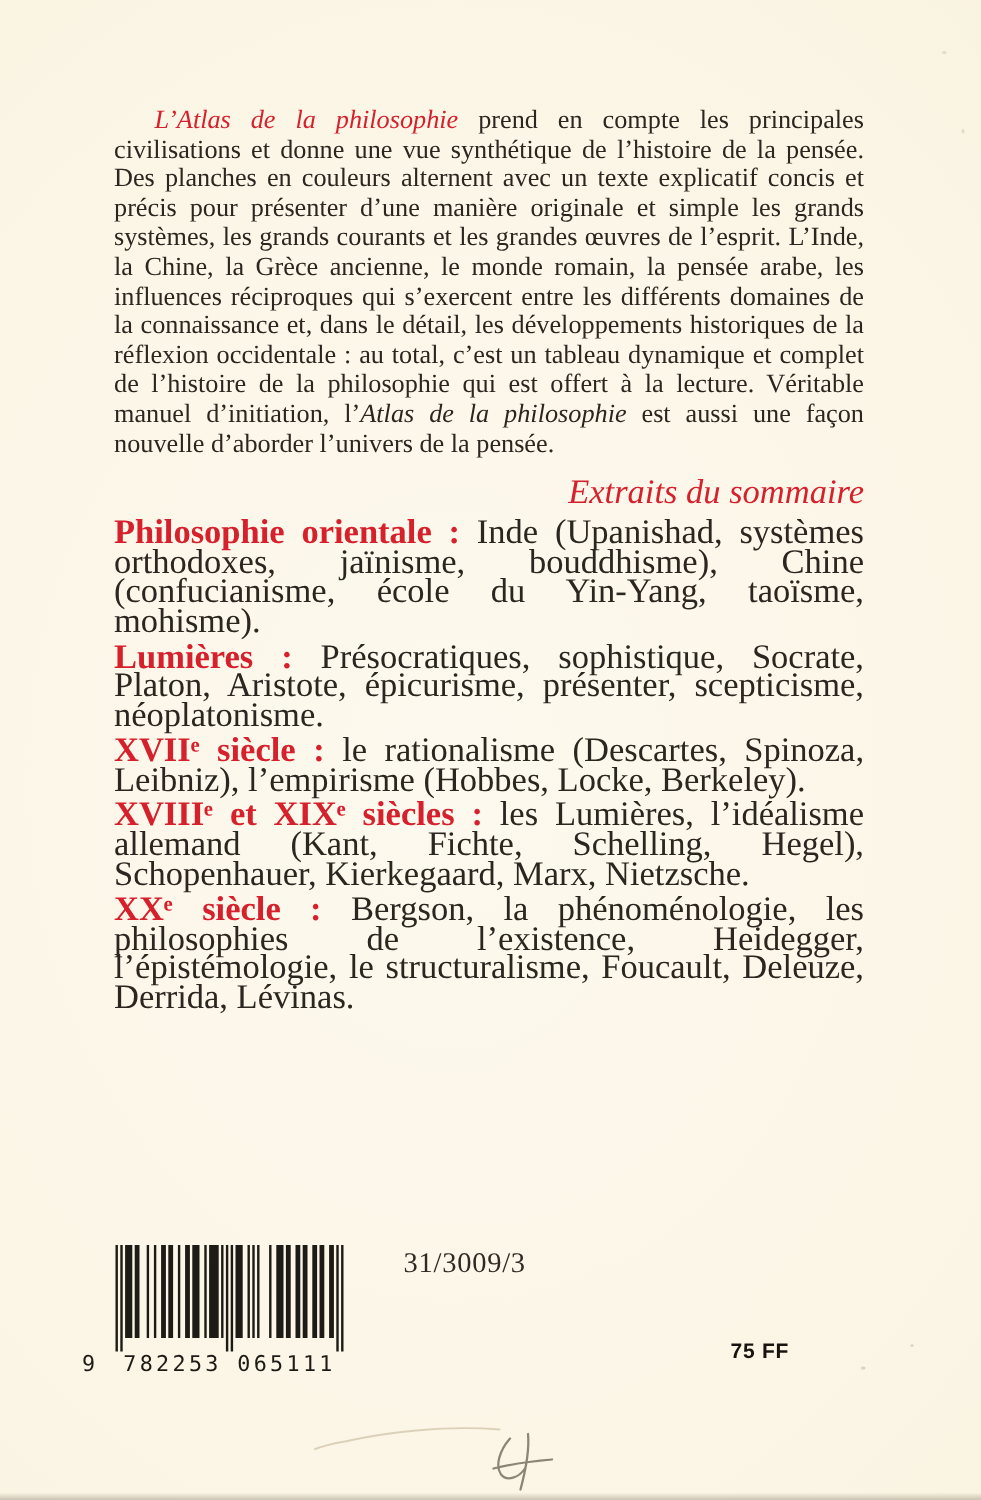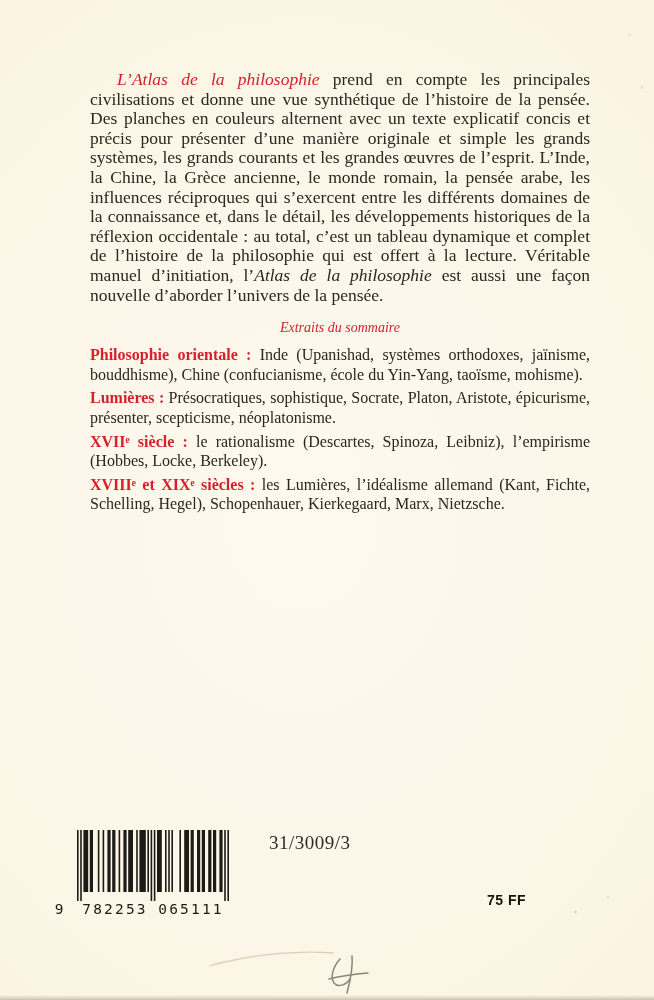--- a/index.html
+++ b/index.html
@@ -10,40 +10,40 @@
     background:radial-gradient(130% 105% at 46% 52%, #fdf9ee 0%, #fbf5e5 52%, #f7efda 88%, #f3ebd4 100%);
     font-family:"Liberation Serif","DejaVu Serif",serif;
     color:#2b2620;
   }
   .page::after{
     content:"";position:absolute;left:0;right:0;bottom:0;height:5px;
     background:linear-gradient(to bottom, rgba(0,0,0,0), rgba(92,82,60,.30));
     pointer-events:none;
   }
   .content{
-    position:absolute;left:90px;top:70px;width:500px;
+    position:absolute;left:76px;top:70px;width:500px;
     text-align:justify;
     hyphens:auto;-webkit-hyphens:auto;
   }
   .intro{
     margin:0 0 13px 0;
     font-size:17.5px;line-height:19.6px;
     text-indent:27px;
   }
   .lead-italic{font-style:italic;color:#d6202c;}
   .book-italic{font-style:italic;}
   .summary-heading{
     margin:0 0 7px 0;
     font-style:italic;color:#d6202c;
-    font-size:14px;line-height:20px;
-    text-align:center;
+    font-size:23px;line-height:20px;
+    text-align:right;
   }
   .section{
     margin:0 0 4px 0;
-    font-size:16px;line-height:19.6px;
+    font-size:23px;line-height:19.6px;
   }
   .section .label{
     font-weight:bold;color:#d6202c;
     font-family:"Liberation Serif","DejaVu Serif","DejaVu Sans",serif;
   }
   .catalog{
     position:absolute;left:253px;top:832px;
     font-size:19px;letter-spacing:.5px;color:#2f2a24;margin-left:16px;
   }
   .price{
@@ -74,20 +74,21 @@
     <p class="section"><span class="label">Philosophie orientale :</span> <span>Inde (Upanishad, systèmes orthodoxes, jaïnisme, bouddhisme), Chine (confucianisme, école du Yin-Yang, taoïsme, mohisme).</span></p>
 
     <p class="section"><span class="label">Lumières :</span> <span>Présocratiques, sophistique, Socrate, Platon, Aristote, épicurisme, présenter, scepticisme, néoplatonisme.</span></p>
 
 
 
     <p class="section"><span class="label">XVIIᵉ siècle :</span> <span>le rationalisme (Descartes, Spinoza, Leibniz), l’empirisme (Hobbes, Locke, Berkeley).</span></p>
 
     <p class="section"><span class="label">XVIIIᵉ et XIXᵉ siècles :</span> <span>les Lumières, l’idéalisme allemand (Kant, Fichte, Schelling, Hegel), Schopenhauer, Kierkegaard, Marx, Nietzsche.</span></p>
 
+    <p class="section"><span class="label">XXᵉ siècle :</span> <span>Bergson, la phénoménologie, les philosophies de l’existence, Heidegger, l’épistémologie, le structuralisme, Foucault, Deleuze, Derrida, Lévinas.</span></p>
   </div>
 
   <div class="barcode-wrap">
     <svg viewBox="0 0 185 94" xmlns="http://www.w3.org/2000/svg">
       <g>
           <rect x="27.00" y="4" width="1.60" height="71" fill="#1d1b16"></rect>
           <rect x="30.20" y="4" width="1.60" height="71" fill="#1d1b16"></rect>
           <rect x="33.40" y="4" width="4.80" height="62" fill="#1d1b16"></rect>
           <rect x="39.80" y="4" width="3.20" height="62" fill="#1d1b16"></rect>
           <rect x="47.80" y="4" width="1.60" height="62" fill="#1d1b16"></rect>

